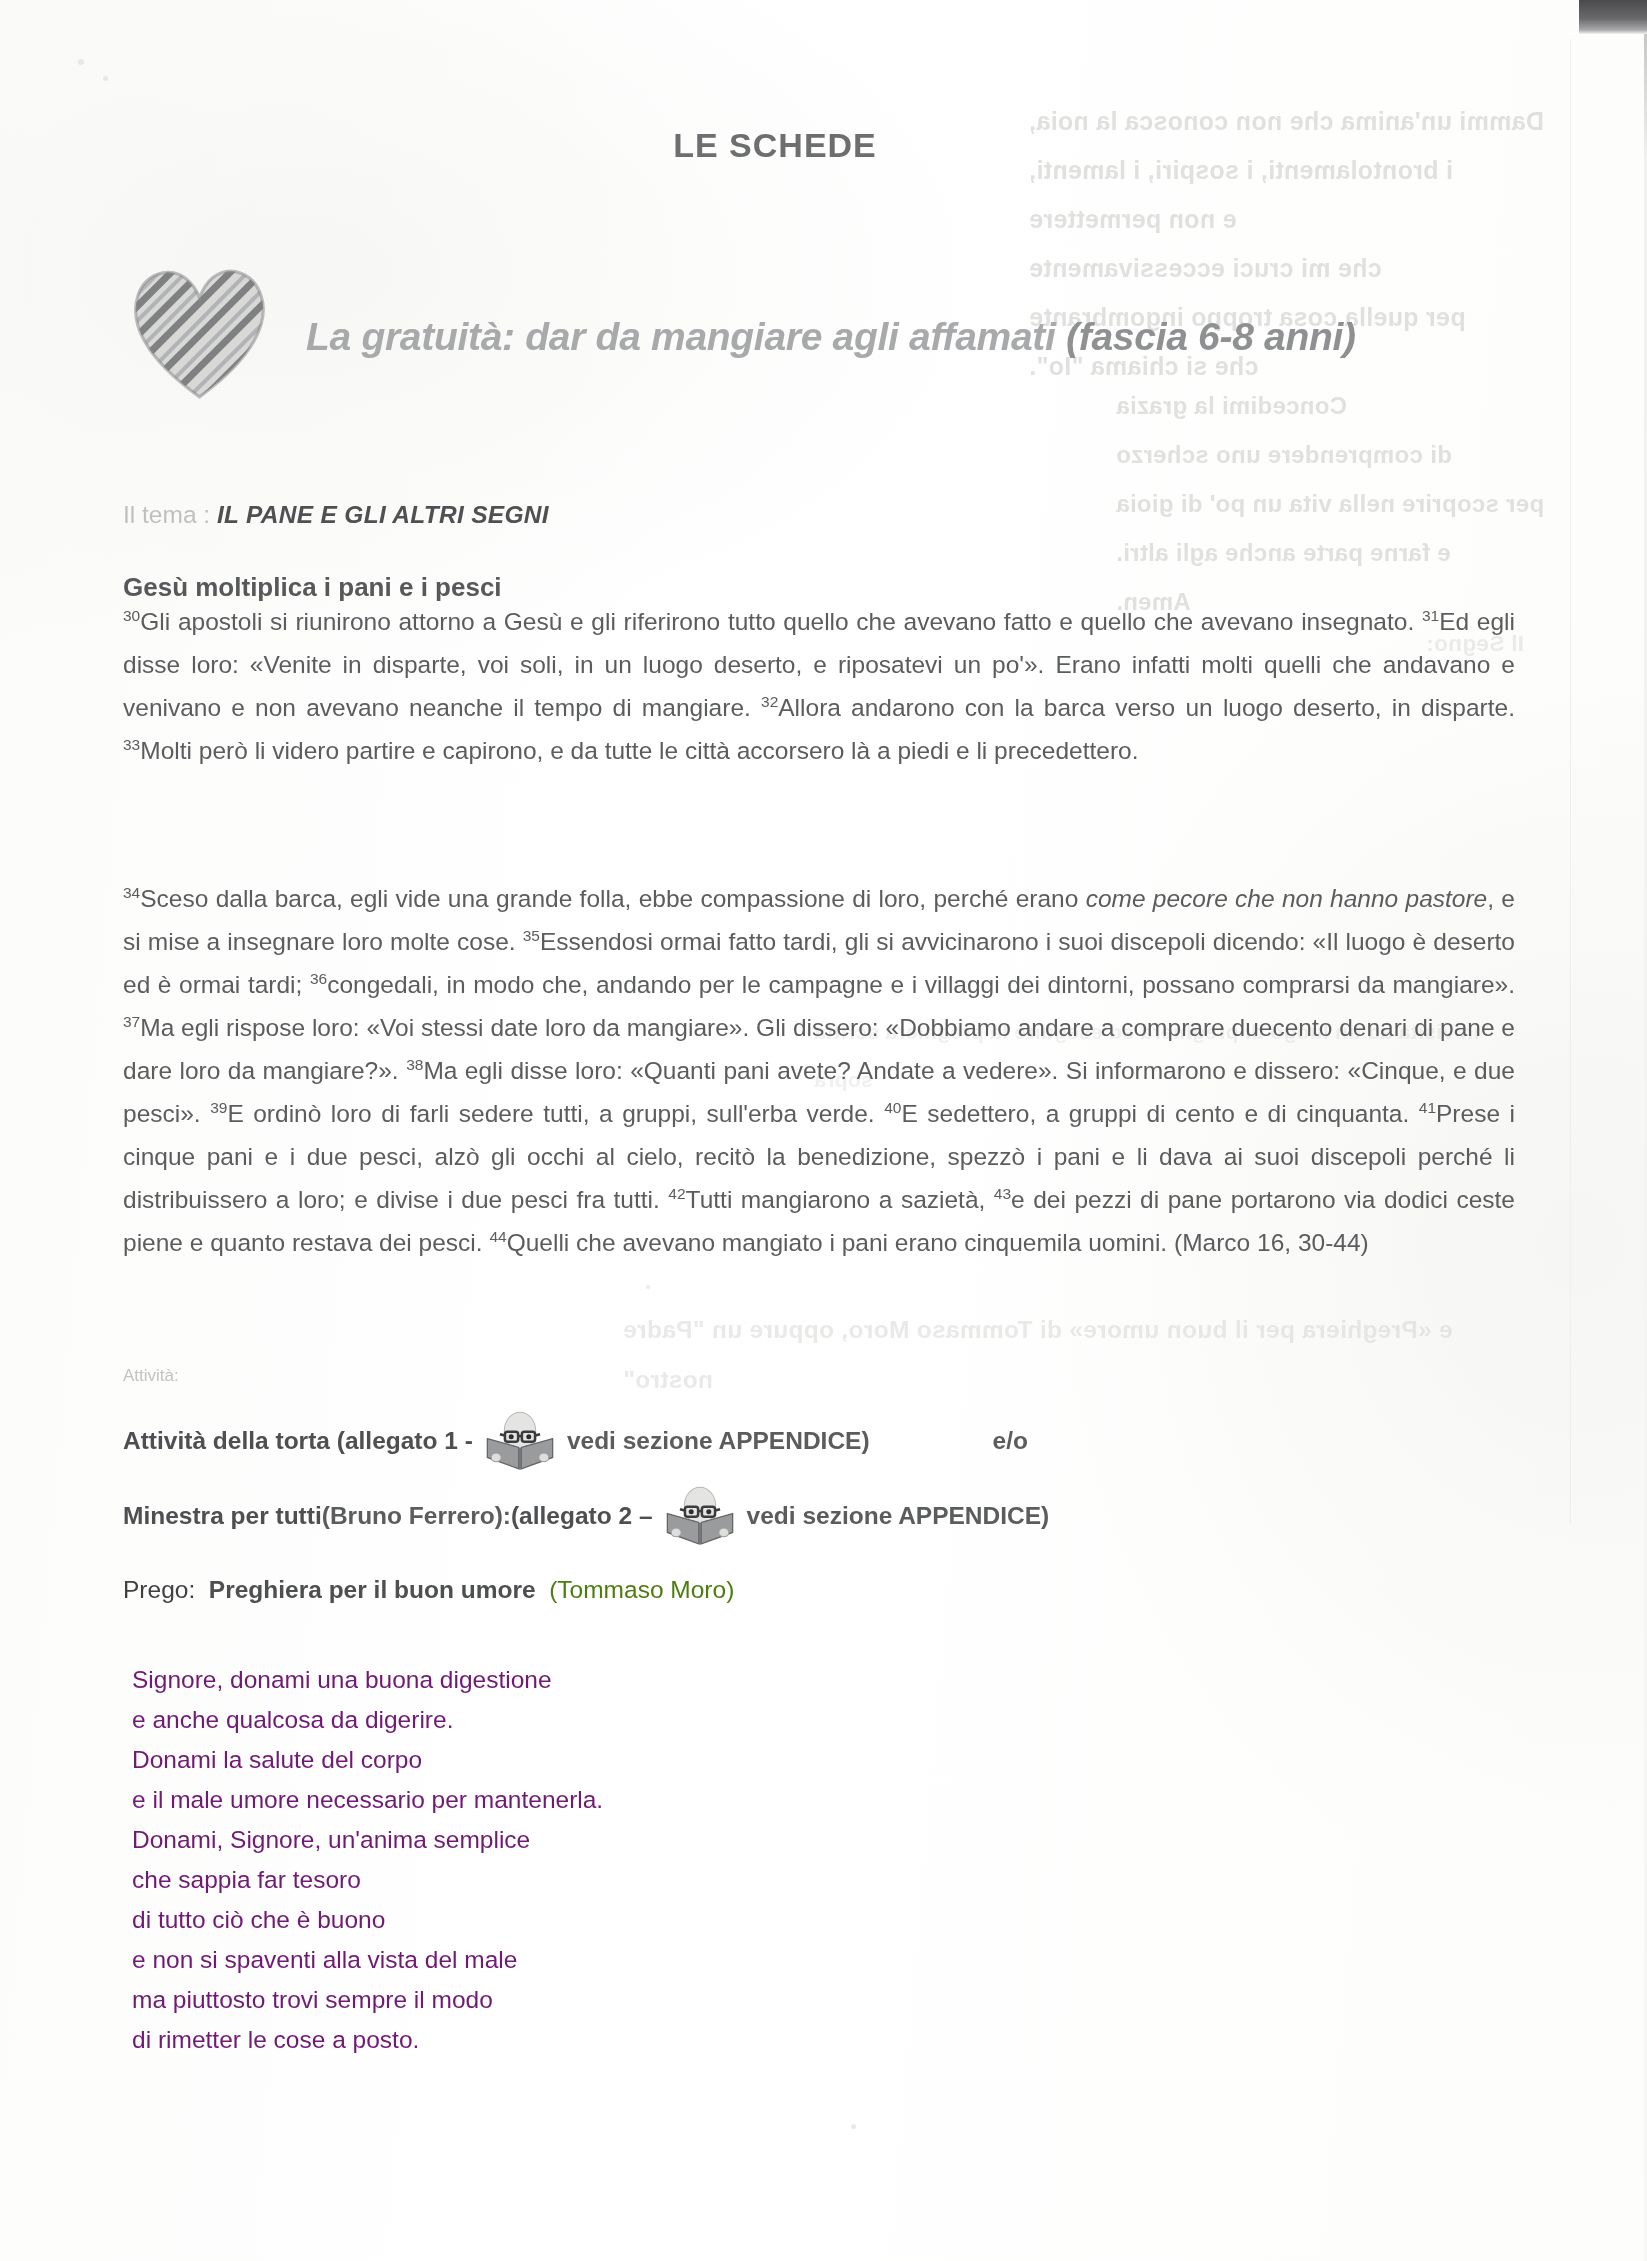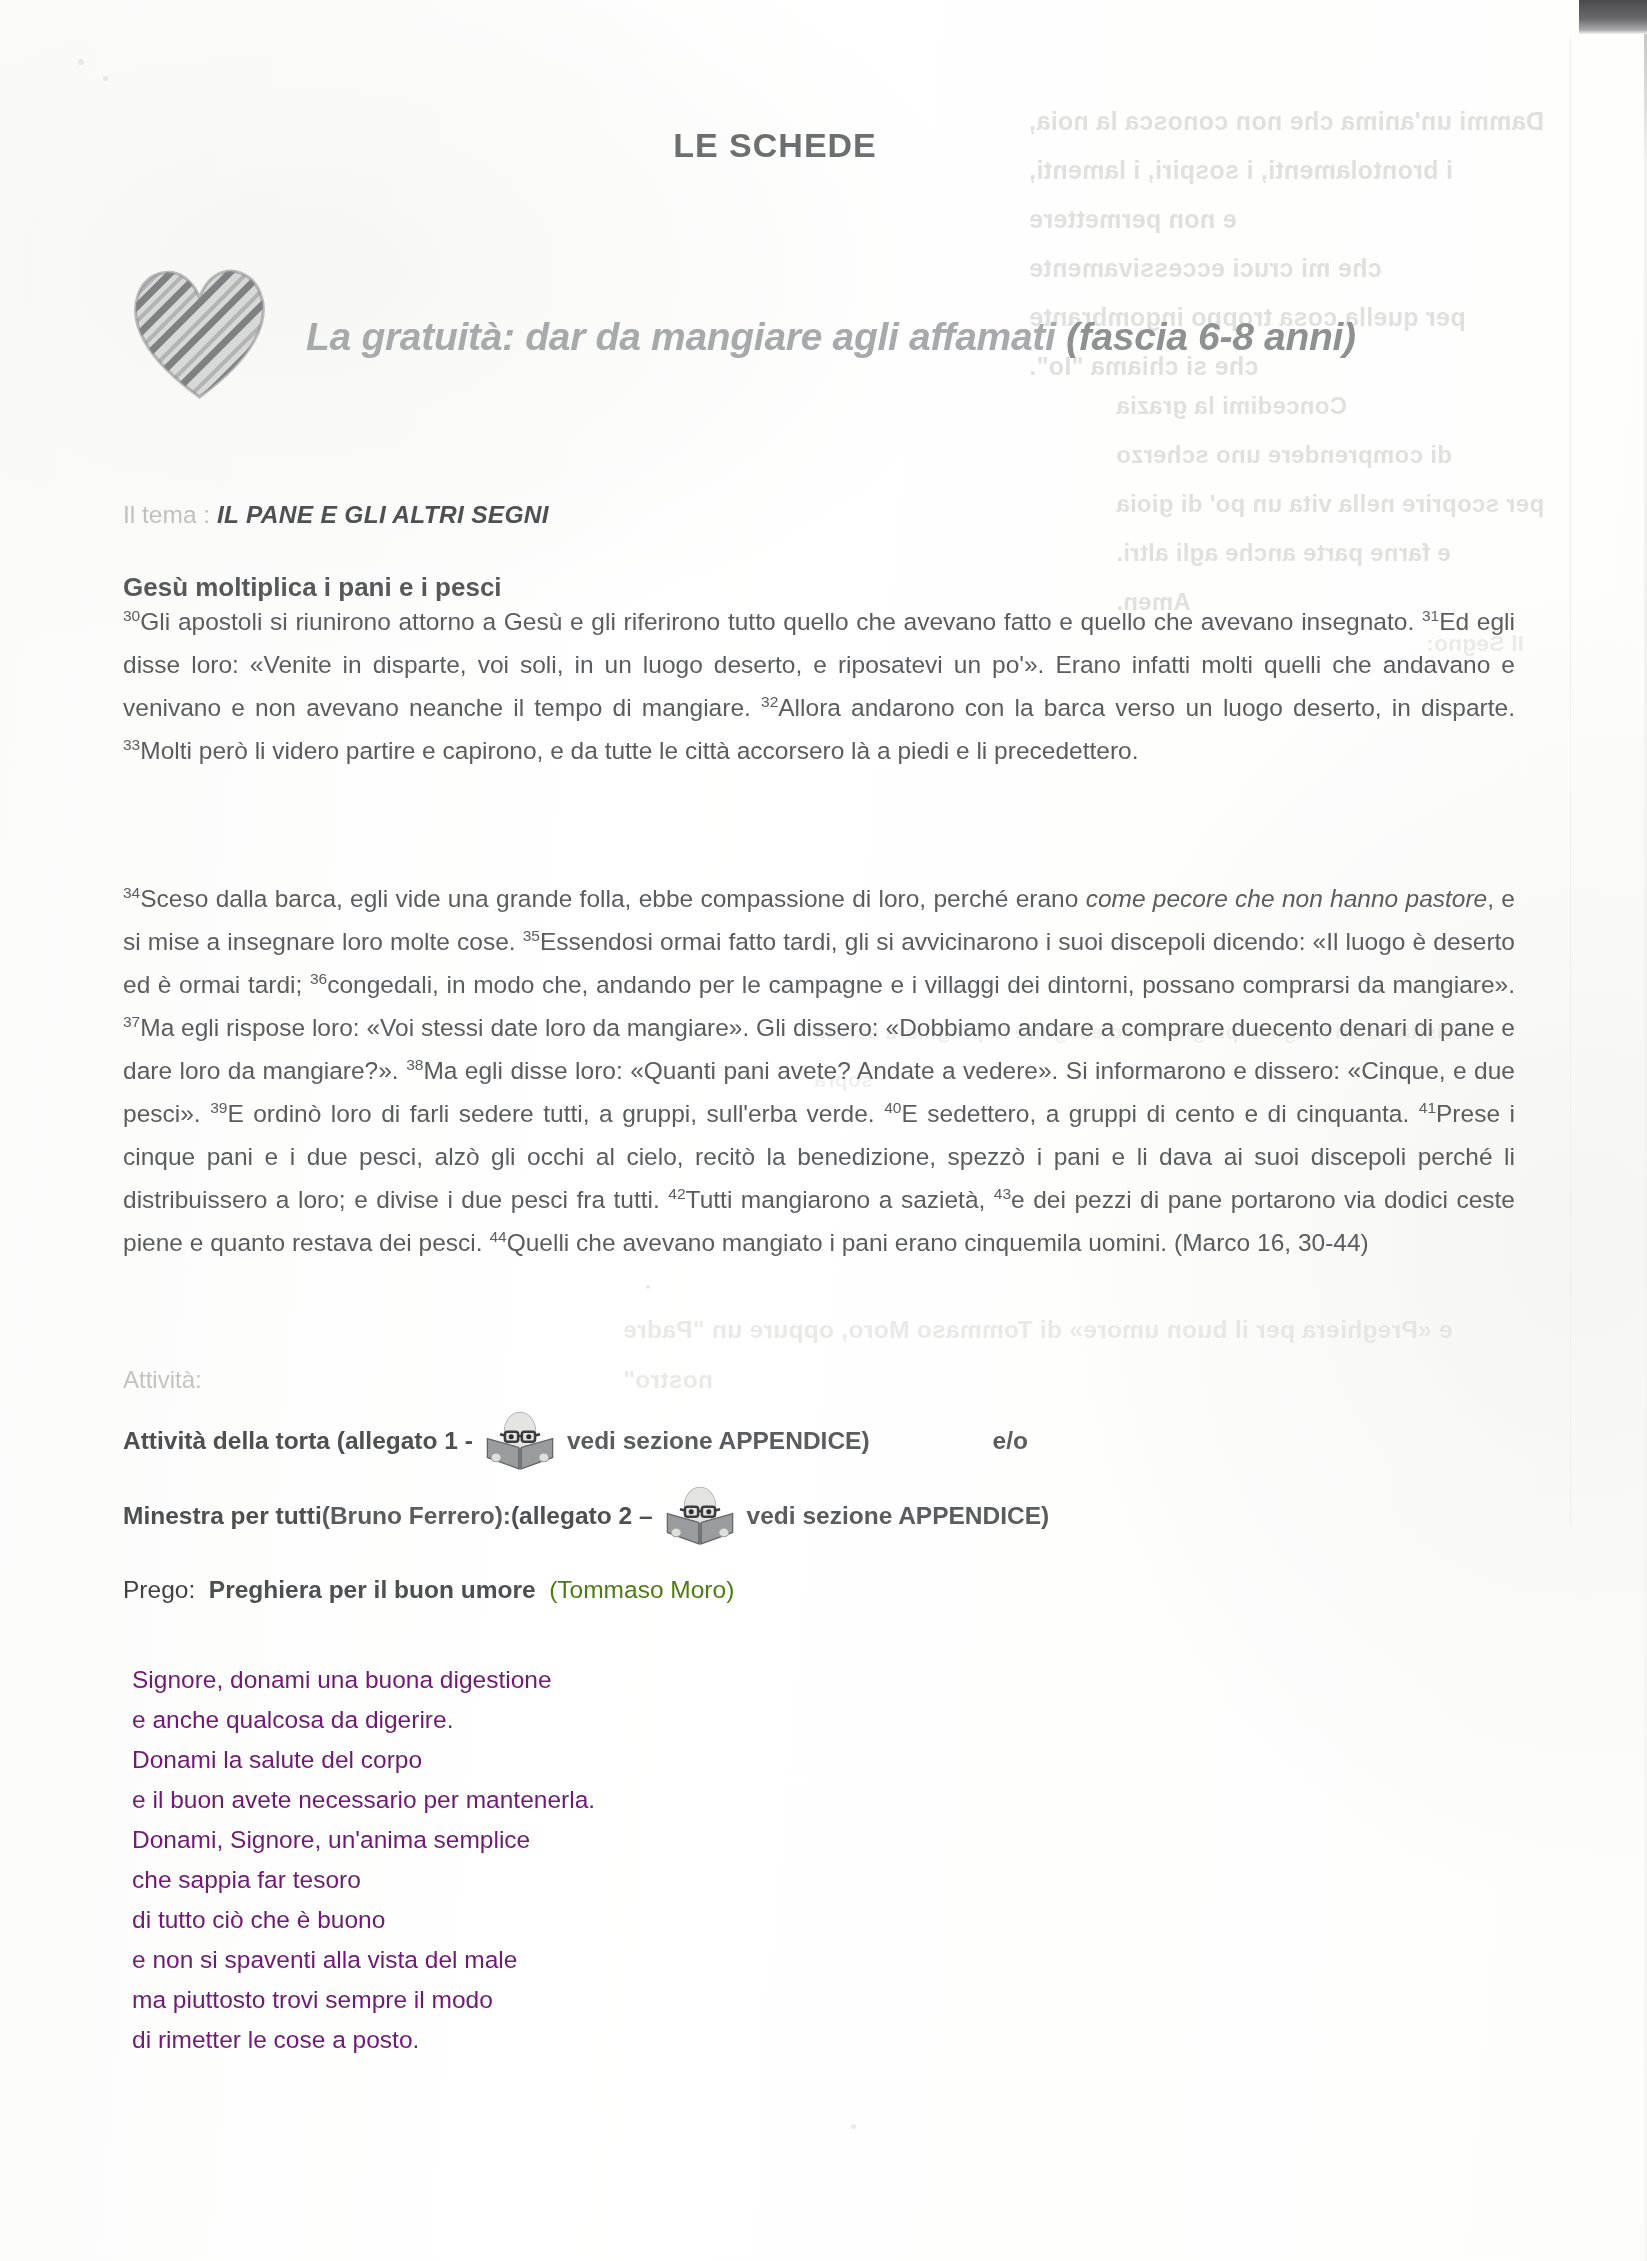--- a/index.html
+++ b/index.html
@@ -150,21 +150,21 @@
   #scripture-para-2 { top: 877px; }
   .scripture sup {
     font-size: 15.5px;
     vertical-align: super;
     line-height: 0;
   }
   .scripture em { font-style: italic; }
 
   .attivita-label {
     top: 1366px;
-    font-size: 24px;
+    font-size: 17px;
     color: #c3c3c1;
   }
 
   .act-row {
     position: absolute;
     left: 123px;
     font-size: 24.5px;
     color: #5b5c5e;
     white-space: nowrap;
     display: flex;
@@ -332,21 +332,21 @@
   <div class="block prego-row">
     <span class="prego-label">Prego:</span>&nbsp;
     <span class="prego-title">Preghiera per il buon umore</span>&nbsp;
     <span class="prego-author">(Tommaso Moro)</span>
   </div>
 
   <div class="prayer">
     <div class="prayer-line">Signore, donami una buona digestione</div>
     <div class="prayer-line">e anche qualcosa da digerire.</div>
     <div class="prayer-line">Donami la salute del corpo</div>
-    <div class="prayer-line">e il buon avete necessario per mantenerla.</div>
+    <div class="prayer-line">e il male umore necessario per mantenerla.</div>
     <div class="prayer-line">Donami, Signore, un'anima semplice</div>
     <div class="prayer-line">che sappia far tesoro</div>
     <div class="prayer-line">di tutto ciò che è buono</div>
     <div class="prayer-line">e non si spaventi alla vista del male</div>
     <div class="prayer-line">ma piuttosto trovi sempre il modo</div>
     <div class="prayer-line">di rimetter le cose a posto.</div>
   </div>
 
   <div class="scan-edge-right"></div>
   <div class="scan-vert-seam"></div>

